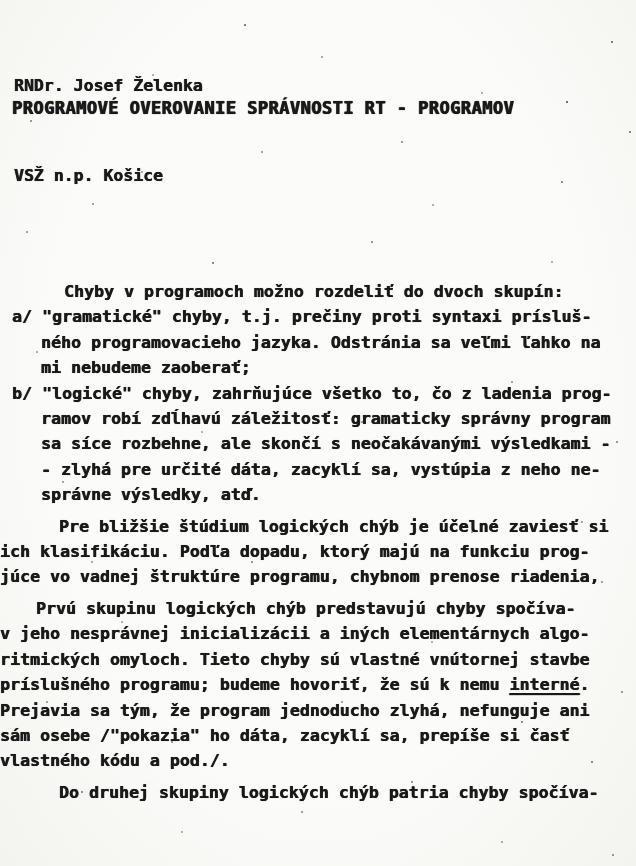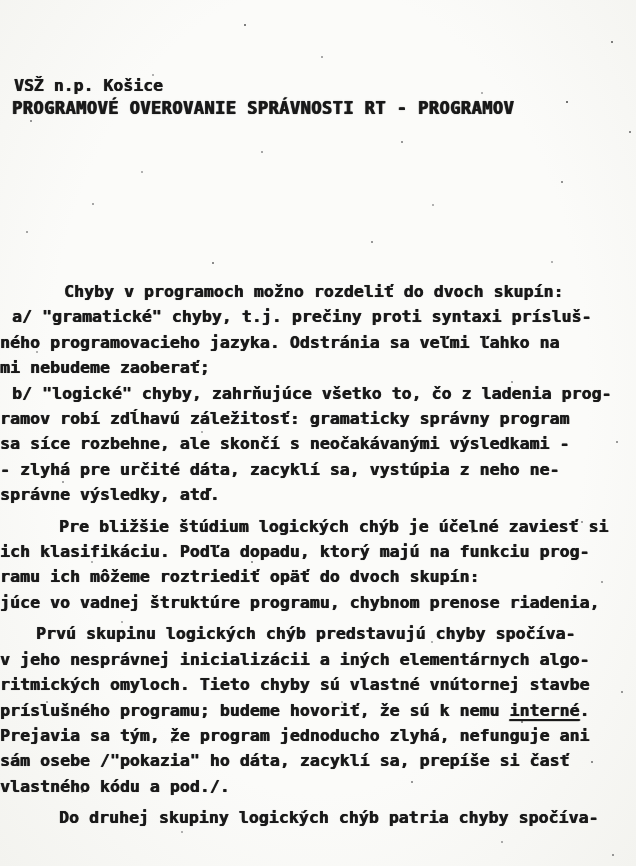--- a/index.html
+++ b/index.html
@@ -30,21 +30,21 @@
                 -0.4px 0.4px 0 rgba(20,20,20,.65),
                 0 0 1.2px rgba(20,20,20,.5);
   }
   .doc-body{
     position:absolute;top:279px;left:0;width:636px;
     font-size:16.6px;
   }
   .textline{line-height:25.4px;white-space:pre;}
   .flush{}
   .list-start{padding-left:12px;}
-  .list-cont{}
+  .list-cont{padding-left:41px;}
   .para-a{padding-left:64px;}
   .para-b{padding-left:53px;margin-left:6px;}
   .para-c{padding-left:36px;}
   .gap{margin-top:6px;}
   .u{text-decoration:underline;text-decoration-thickness:1.6px;text-underline-offset:3px;}
   .speckles{
     position:absolute;top:0;left:0;width:2px;height:2px;border-radius:50%;
     background:transparent;pointer-events:none;
     box-shadow:
       30px 120px 0 0 #777, 92px 203px 0 0 #8a8a8a, 152px 74px 0 0 #999,
@@ -64,38 +64,38 @@
       432px 204px 0 0 #999, 612px 854px 0 0 #777;
   }
 </style>
 </head>
 <body>
 
 <div class="page">
   <div class="speckles"></div>
 
   <div class="doc-header typew">
+    <div>RNDr. Josef Želenka</div>
     <div>VSŽ n.p. Košice</div>
   </div>
 
   <div class="doc-title">PROGRAMOVÉ OVEROVANIE SPRÁVNOSTI RT - PROGRAMOV</div>
 
   <div class="doc-body typew">
       <div class="textline para-a">Chyby v programoch možno rozdeliť do dvoch skupín:</div>
       <div class="textline list-start">a/ "gramatické" chyby, t.j. prečiny proti syntaxi prísluš-</div>
       <div class="textline list-cont">ného programovacieho jazyka. Odstránia sa veľmi ľahko na</div>
       <div class="textline list-cont">mi nebudeme zaoberať;</div>
       <div class="textline list-start">b/ "logické" chyby, zahrňujúce všetko to, čo z ladenia prog-</div>
       <div class="textline list-cont">ramov robí zdĺhavú záležitosť: gramaticky správny program</div>
       <div class="textline list-cont">sa síce rozbehne, ale skončí s neočakávanými výsledkami -</div>
       <div class="textline list-cont">- zlyhá pre určité dáta, zacyklí sa, vystúpia z neho ne-</div>
       <div class="textline list-cont">správne výsledky, atď.</div>
       <div class="textline para-b gap">Pre bližšie štúdium logických chýb je účelné zaviesť si</div>
       <div class="textline flush">ich klasifikáciu. Podľa dopadu, ktorý majú na funkciu prog-</div>
-      <div class="textline flush">ramu ich môžeme roztriediť opäť do dvoch skupín:</div>
       <div class="textline flush">júce vo vadnej štruktúre programu, chybnom prenose riadenia,</div>
       <div class="textline para-c gap">Prvú skupinu logických chýb predstavujú chyby spočíva-</div>
       <div class="textline flush">v jeho nesprávnej inicializácii a iných elementárnych algo-</div>
       <div class="textline flush">ritmických omyloch. Tieto chyby sú vlastné vnútornej stavbe</div>
       <div class="textline flush">príslušného programu; budeme hovoriť, že sú k nemu <span class="u">interné</span>.</div>
       <div class="textline flush">Prejavia sa tým, že program jednoducho zlyhá, nefunguje ani</div>
       <div class="textline flush">sám osebe /"pokazia" ho dáta, zacyklí sa, prepíše si časť</div>
       <div class="textline flush">vlastného kódu a pod./.</div>
       <div class="textline para-b gap">Do druhej skupiny logických chýb patria chyby spočíva-</div>
     </div>

